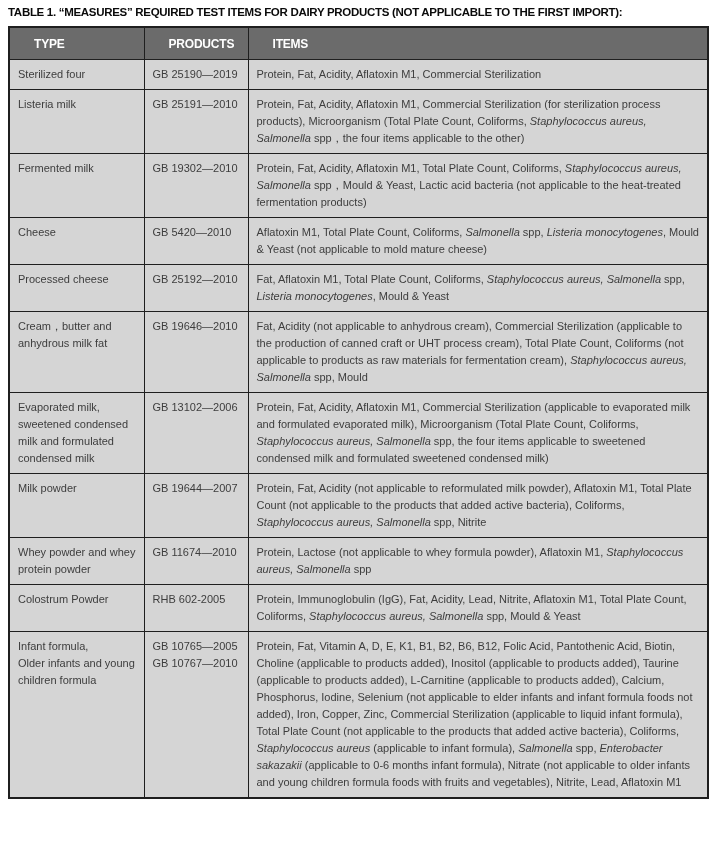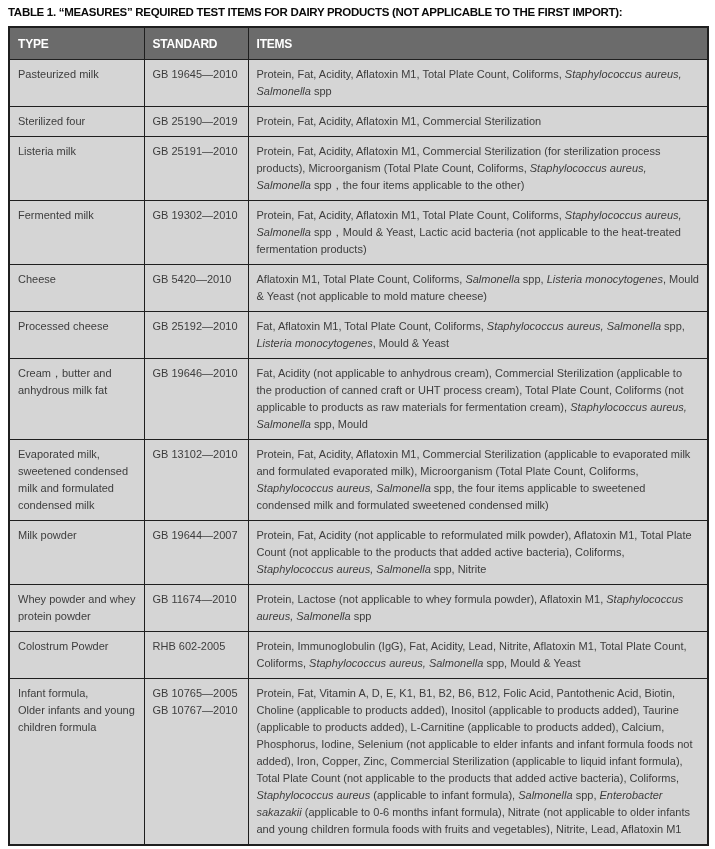--- a/index.html
+++ b/index.html
@@ -36,21 +36,21 @@
   col.c1{width:135px;}
   col.c2{width:104px;}
   col.c3{width:460px;}
   th{
     background:var(--header-bg);
     color:var(--header-text);
     font-size:12px;
     font-weight:bold;
     text-align:left;
     letter-spacing:-0.2px;
-    padding:9px 8px 8px 8px;
+    padding:9px 8px 8px 24px;
     border:1px solid var(--border);
   }
   td{
     background:var(--cell-bg);
     color:var(--body-text);
     font-size:11px;
     line-height:17px;
     vertical-align:top;
     padding:6px 8px 6px 8px;
     border:1px solid var(--border);
@@ -64,34 +64,25 @@
   <div class="title">TABLE 1. “MEASURES” REQUIRED TEST ITEMS FOR DAIRY PRODUCTS (NOT APPLICABLE TO THE FIRST IMPORT):</div>
   <table>
     <colgroup>
       <col class="c1">
         <col class="c2">
         <col class="c3">
     </colgroup>
     <thead>
       <tr>
         <th>TYPE</th>
-        <th>STANDARD</th>
+        <th>PRODUCTS</th>
         <th>ITEMS</th>
       </tr>
     </thead>
     <tbody>
-        <tr>
-          <td>
-            <div>Pasteurized milk</div>
-          </td>
-          <td>
-            <div>GB 19645—2010</div>
-          </td>
-          <td><span>Protein, Fat, Acidity, Aflatoxin M1, Total Plate Count, Coliforms, </span><span class="it">Staphylococcus aureus, Salmonella</span><span> spp</span></td>
-        </tr>
         <tr>
           <td>
             <div>Sterilized four</div>
           </td>
           <td>
             <div>GB 25190—2019</div>
           </td>
           <td><span>Protein, Fat, Acidity, Aflatoxin M1, Commercial Sterilization</span></td>
         </tr>
         <tr>
@@ -137,21 +128,21 @@
           <td>
             <div>GB 19646—2010</div>
           </td>
           <td><span>Fat, Acidity (not applicable to anhydrous cream), Commercial Sterilization (applicable to the production of canned craft or UHT process cream), Total Plate Count, Coliforms (not applicable to products as raw materials for fermentation cream), </span><span class="it">Staphylococcus aureus, Salmonella</span><span> spp, Mould</span></td>
         </tr>
         <tr>
           <td>
             <div>Evaporated milk, sweetened condensed milk and formulated condensed milk</div>
           </td>
           <td>
-            <div>GB 13102—2010</div>
+            <div>GB 13102—2006</div>
           </td>
           <td><span>Protein, Fat, Acidity, Aflatoxin M1, Commercial Sterilization (applicable to evaporated milk and formulated evaporated milk), Microorganism (Total Plate Count, Coliforms, </span><span class="it">Staphylococcus aureus, Salmonella</span><span> spp, the four items applicable to sweetened condensed milk and formulated sweetened condensed milk)</span></td>
         </tr>
         <tr>
           <td>
             <div>Milk powder</div>
           </td>
           <td>
             <div>GB 19644—2007</div>
           </td>

